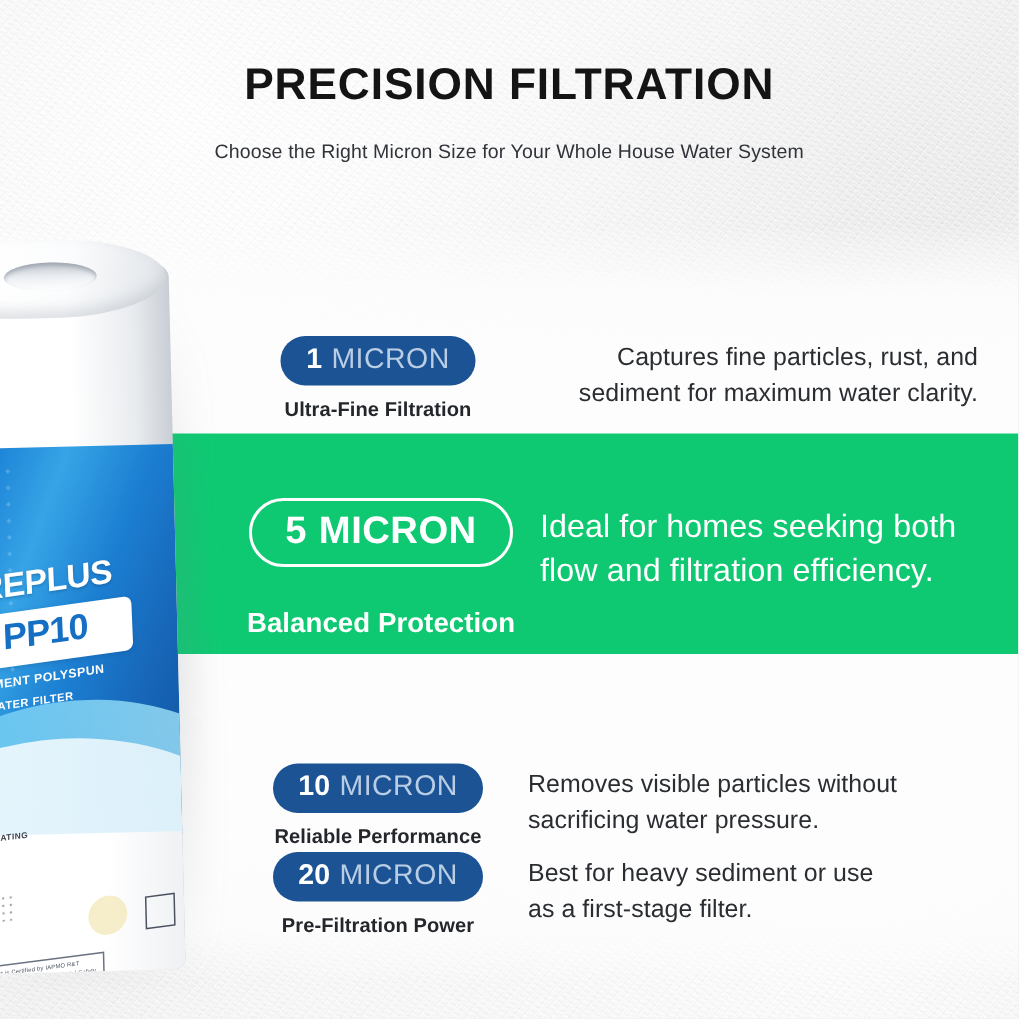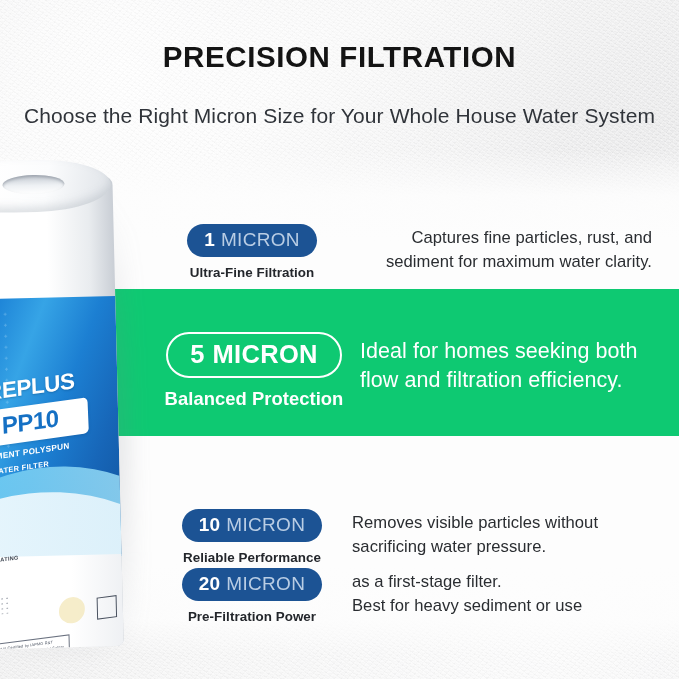--- a/index.html
+++ b/index.html
@@ -33,21 +33,21 @@
     background:linear-gradient(180deg,rgba(252,252,252,0) 0%,rgba(253,253,253,.92) 9%,#fdfdfd 18%,#fdfdfd 82%,rgba(253,253,253,.9) 93%,rgba(252,252,252,0) 100%);
   }
 
   
   .header { position:absolute; left:0; right:0; top:38px; text-align:center; z-index:6; }
   .title-line {
     font-size:29.5px; font-weight:bold; letter-spacing:.6px;
     color:#141414; line-height:1.28; white-space:nowrap;
   }
   .subtitle {
-    margin-top:28px; font-size:21px; color:#30343a;
+    margin-top:17px; font-size:13px; color:#30343a;
     letter-spacing:.1px; white-space:nowrap; font-weight:400;
   }
 
   
   .green-band {
     position:absolute; left:104px; right:0; top:289px; height:147px;
     background:#0ec972; z-index:3;
   }
 
   
@@ -73,21 +73,21 @@
     font-size:16.6px; line-height:1.42; color:#2a2d31; letter-spacing:.05px;
   }
 
   
   .row-green .pill {
     background:transparent; border:2.6px solid #ffffff;
     padding:6px 22px 7px; border-radius:999px;
   }
   .row-green .pill .num  { font-size:25.5px; color:#ffffff; }
   .row-green .pill .unit { font-size:25.5px; color:#ffffff; font-weight:bold; margin-left:8px; }
-  .row-green .sublabel { margin-top:10px; font-size:18.4px; color:#ffffff; }
+  .row-green .sublabel { margin-top:26px; font-size:18.4px; color:#ffffff; }
   .row-green .desc { font-size:21.5px; color:#ffffff; line-height:1.33; }
 
   
   .filter-wrap {
     position:absolute; left:-58px; top:160px; width:190px; height:500px;
     z-index:4; transform:rotate(-1.4deg);
   }
   .filter-shadow {
     position:absolute; left:14px; top:8px; width:176px; height:485px;
     background:radial-gradient(ellipse at 60% 55%, rgba(120,125,135,.30) 0%, rgba(150,155,165,0) 72%);
@@ -246,22 +246,22 @@
 
   <div class="row" style="left:152px; top:568px;">
     <div class="badge-col">
       <span class="pill">
         <span class="num">20</span>
         <span class="unit">MICRON</span>
       </span>
       <span class="sublabel">Pre-Filtration Power</span>
     </div>
     <div class="desc-col" style="width:300px;">
+      <div class="desc">Best for heavy sediment or use</div>
       <div class="desc">as a first-stage filter.</div>
-      <div class="desc">Best for heavy sediment or use</div>
     </div>
   </div>
 
   <div class="filter-wrap">
     <div class="filter-shadow"></div>
 
     <div class="filter-body">
 
       <div class="label-blue">
         <div class="dotgrid"></div>

